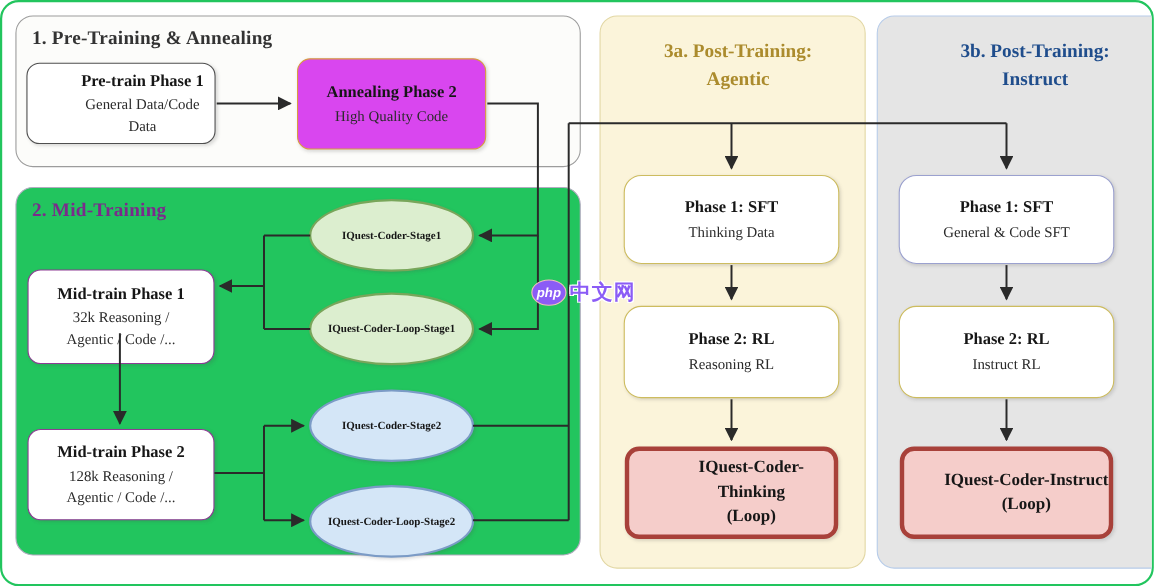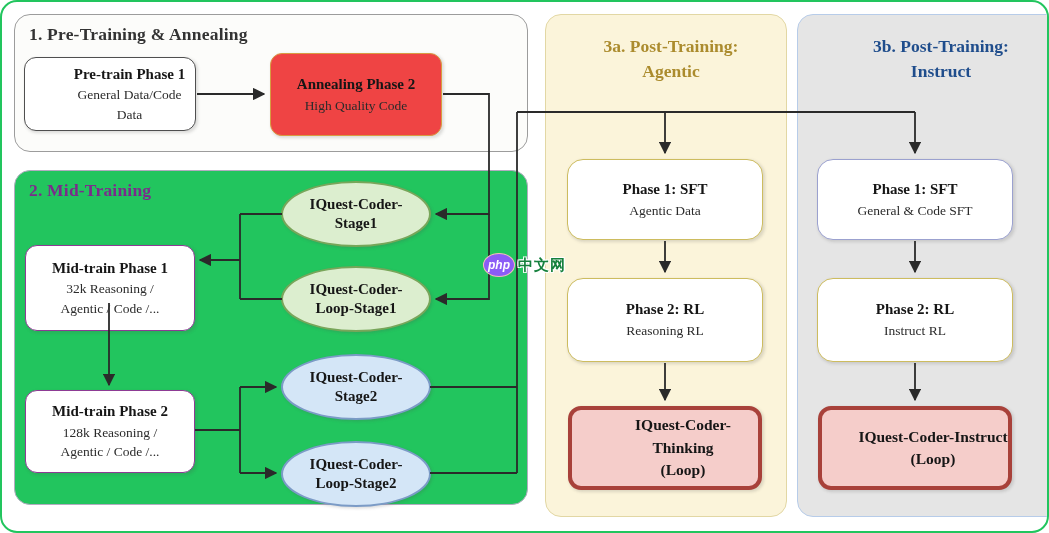--- a/index.html
+++ b/index.html
@@ -51,28 +51,28 @@
     position: absolute; display: flex; flex-direction: column;
     align-items: center; justify-content: center; text-align: center;
     border-radius: 12px; background: #ffffff;
     box-shadow: 1.5px 1.5px 3px rgba(80,80,80,0.18);
   }
   .node .t { font-weight: bold; font-size: 15px; color: #161616; line-height: 1.45; }
   .node .s { font-size: 13.5px; color: #2b2b2b; line-height: 1.45; }
 
   .n-pretrain  { left: 22px;  top: 55px;  width: 172px; height: 74px; border: 1.5px solid #4f4f4f; padding-left: 39px; }
   .n-anneal    { left: 268px; top: 51px;  width: 172px; height: 83px;
-                 background: #ef4444; border: 1.5px solid #d89b41; }
+                 background: #d946ef; border: 1.5px solid #d89b41; }
   .n-mid1      { left: 23px;  top: 215px; width: 170px; height: 86px; border: 1.5px solid #8d3b94; margin-top: 28px; }
   .n-mid2      { left: 23px;  top: 388px; width: 170px; height: 83px; border: 1.5px solid #8d3b94; }
 
   .ellipse {
     position: absolute; width: 150px; height: 66px; border-radius: 50%;
-    display: flex; flex-direction: column; align-items: center; justify-content: center;
-    text-align: center; font-weight: bold; font-size: 15px; line-height: 1.3; color: #161616;
+    display: flex; flex-direction: row; align-items: center; justify-content: center;
+    text-align: center; font-weight: bold; font-size: 10px; line-height: 1.3; color: #161616;
     box-shadow: 1.5px 1.5px 3px rgba(80,80,80,0.2);
   }
   .ell-green { background: #dceecf; border: 2px solid #78a65a; }
   .ell-blue  { background: #d4e6f7; border: 2px solid #7b9bc6; }
   .e-stage1     { left: 279px; top: 179px; }
   .e-loopstage1 { left: 279px; top: 264px; }
   .e-stage2     { left: 279px; top: 352px; }
   .e-loopstage2 { left: 279px; top: 439px; }
 
   .n-3a-p1 { left: 565px; top: 157px; width: 196px; height: 81px; border: 1.5px solid #cdbc5f; border-radius: 16px; }
@@ -99,21 +99,21 @@
     display: flex; align-items: center;
     font-family: "Liberation Sans", "DejaVu Sans", sans-serif;
   }
   .wm-logo {
     width: 32px; height: 24px; background: #8b5cf6; border-radius: 50%;
     color: #ffffff; font-style: italic; font-weight: bold; font-size: 12px;
     display: flex; align-items: center; justify-content: center;
     border: 1px solid #f3bdbc;
   }
   .wm-text {
-    margin-left: 3px; font-size: 15px; font-weight: bold; color: #15803d;
+    margin-left: 3px; font-size: 19px; font-weight: bold; color: #8b5cf6;
     text-shadow: -1px -1px 0 #fff, 1px -1px 0 #fff, -1px 1px 0 #fff, 1px 1px 0 #fff;
     letter-spacing: 1px;
     text-align: right;
   }
 </style>
 </head>
 <body>
 
 <div class="canvas">
 
@@ -161,21 +161,21 @@
   </div>
 
   <div class="section sec-thinking">
     <div class="sec-title-center gold">
       <div>3a. Post-Training:</div>
       <div>Agentic</div>
     </div>
   </div>
   <div class="node n-3a-p1">
     <div class="t">Phase 1: SFT</div>
-    <div class="s">Agentic Data</div>
+    <div class="s">Thinking Data</div>
   </div>
   <div class="node n-3a-p2">
     <div class="t">Phase 2: RL</div>
     <div class="s">Reasoning RL</div>
   </div>
   <div class="node result n-3a-res">
     <div class="t">IQuest-Coder-Thinking</div>
     <div class="t">(Loop)</div>
   </div>
 

